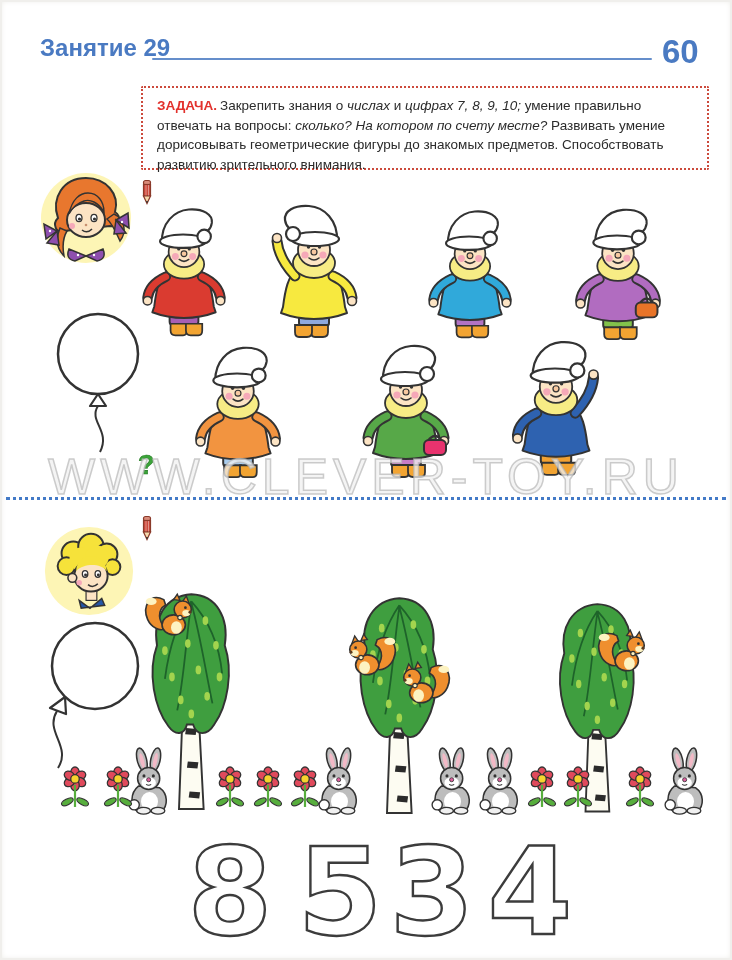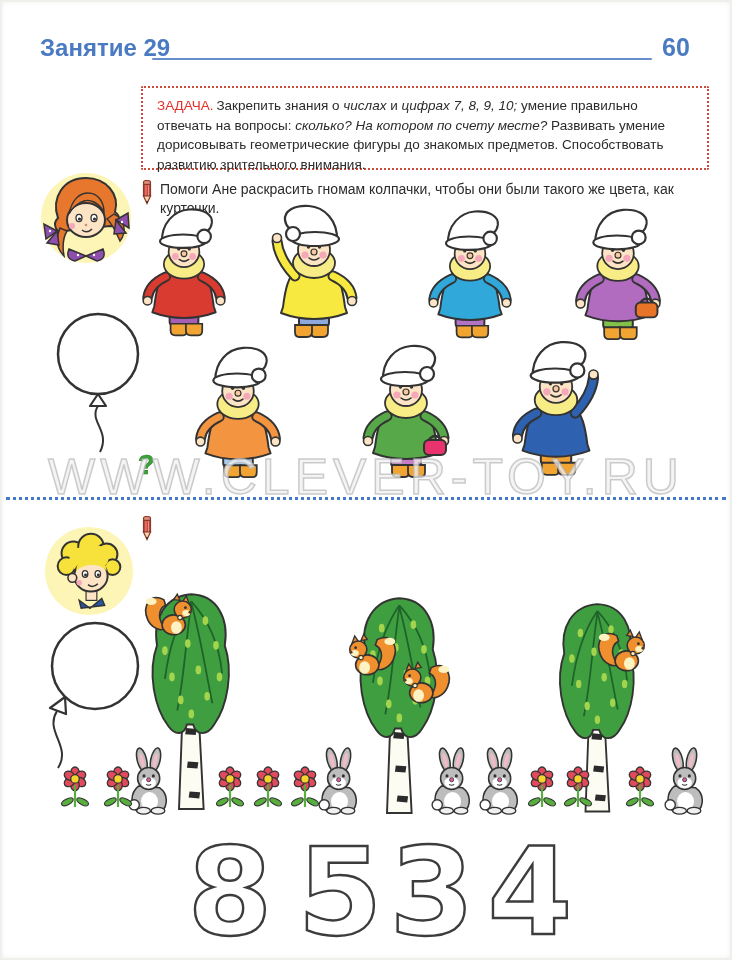--- a/index.html
+++ b/index.html
@@ -3,26 +3,26 @@
 <meta charset="utf-8">
 <style>
   html,body{margin:0;padding:0;background:#e9e7e2;}
   .page{position:relative;width:732px;height:960px;background:#ffffff;overflow:hidden;
         font-family:"Liberation Sans",sans-serif;color:var(--text-dark,#2b2b2b);
         box-shadow:inset 0 0 0 2px #f0efec, inset 0 0 6px #e4e2dd;}
   .abs{position:absolute;}
   
   .lesson-title{left:40px;top:34px;font-size:24px;font-weight:bold;color:var(--header-blue);}
   .header-rule{left:152px;top:58px;width:500px;height:2px;background:var(--header-blue);opacity:.85;border-radius:1px;}
-  .page-number{left:662px;top:33px;font-size:25px;font-weight:600;color:var(--header-blue);}
+  .page-number{left:662px;top:33px;font-size:33px;font-weight:600;color:var(--header-blue);}
   
   .task-box{left:141px;top:86px;width:568px;height:84px;box-sizing:border-box;
             border:2px dotted var(--box-border);border-radius:2px;padding:8px 12px 6px 14px;
             font-size:13.5px;line-height:19.5px;}
-  .task-label{color:var(--task-red);font-weight:normal;margin-right:3px;}
+  .task-label{color:var(--task-red);font-weight:bold;margin-right:3px;}
   
   .instr{font-size:14px;line-height:19px;}
   .instr1{left:160px;top:180px;width:548px;}
   .question-text{left:163px;top:457px;width:543px;font-size:14px;line-height:19px;}
   .instr2{left:160px;top:516px;width:548px;}
   .pencil{width:16px;height:26px;}
   .pencil1{left:139px;top:179px;}
   .pencil2{left:139px;top:515px;}
   .qmark{left:138px;top:450px;font-size:27px;font-weight:800;color:var(--question-green);
          -webkit-text-stroke:.6px #237a22;}
@@ -79,21 +79,20 @@
     </g>
   </svg>
 
   <svg class="abs pencil pencil1" viewBox="0 0 16 26">
     <rect x="4.5" y="1.5" width="7" height="4.5" rx="2" fill="#d98b7a" stroke="#8a3a2a" stroke-width="1.2"></rect>
     <rect x="4.5" y="5.5" width="7" height="11.5" fill="#cc4a3c" stroke="#8a3a2a" stroke-width="1.2"></rect>
     <path d="M7,6 V17 M9.5,6 V17" stroke="#ffffff" stroke-width="0.8" opacity="0.5"></path>
     <path d="M4.5,17 H11.5 L8,24.5 Z" fill="#f5d9ad" stroke="#8a3a2a" stroke-width="1.2"></path>
     <path d="M7,22 L8,24.5 L9,22 Z" fill="#333"></path>
   </svg>
-  <div class="abs instr instr1">Помоги Ане раскрасить гномам колпачки, чтобы они были такого же цвета, как курточки.</div>
 
   <div class="gnome" style="left:136px;top:198px;width:96px;height:144px;">
       <svg viewBox="0 0 100 150">
         <g class="gb" stroke-linecap="round">
   <rect class="p" x="35" y="112" width="30" height="20" rx="3" stroke="#333" stroke-width="2" fill="#a75fb5"></rect>
   <path d="M36,131 v7 q0,5 5,5 h8 q4,0 4,-5 v-7 z" style="fill:var(--boot-orange)" stroke="#333" stroke-width="1.8"></path>
   <path d="M52,131 v7 q0,5 5,5 h8 q4,0 4,-5 v-7 z" style="fill:var(--boot-orange)" stroke="#333" stroke-width="1.8"></path>
   <path class="j" d="M33,76 C24,81 21,97 19,113 L17,119 C38,127 62,127 83,119 L81,113 C79,97 76,81 67,76 Q50,84 33,76 Z" stroke="#333" stroke-width="2" stroke-linejoin="round" fill="#da3b30"></path>
   <path class="arm-l-o" d="M31,82 C18,88 13,96 12,104" stroke="#333" stroke-width="11" fill="none"></path>
   <path class="arm-l jarm" d="M31,82 C18,88 13,96 12,104" stroke-width="7" fill="none" stroke="#da3b30"></path>

